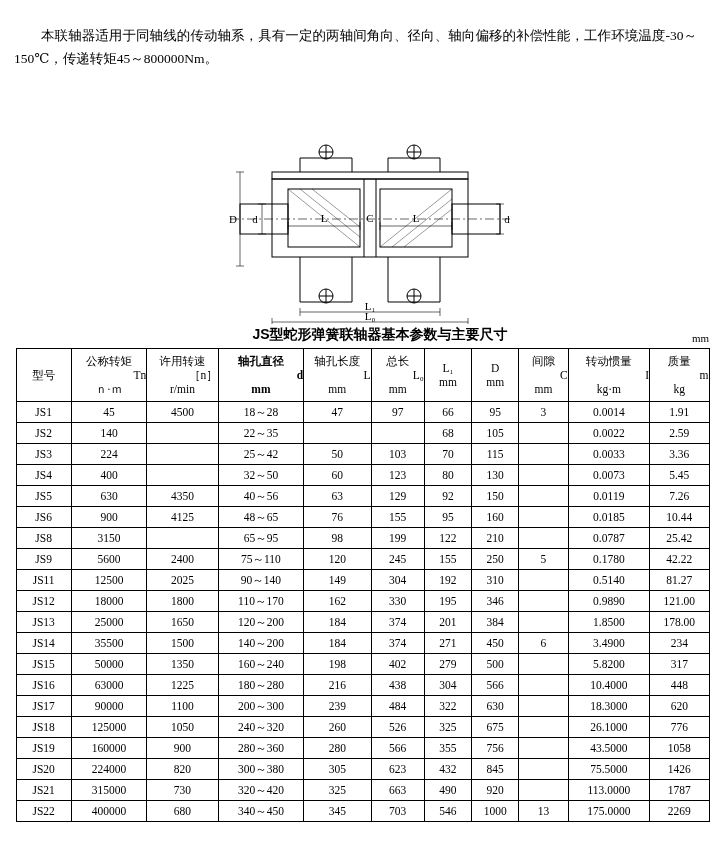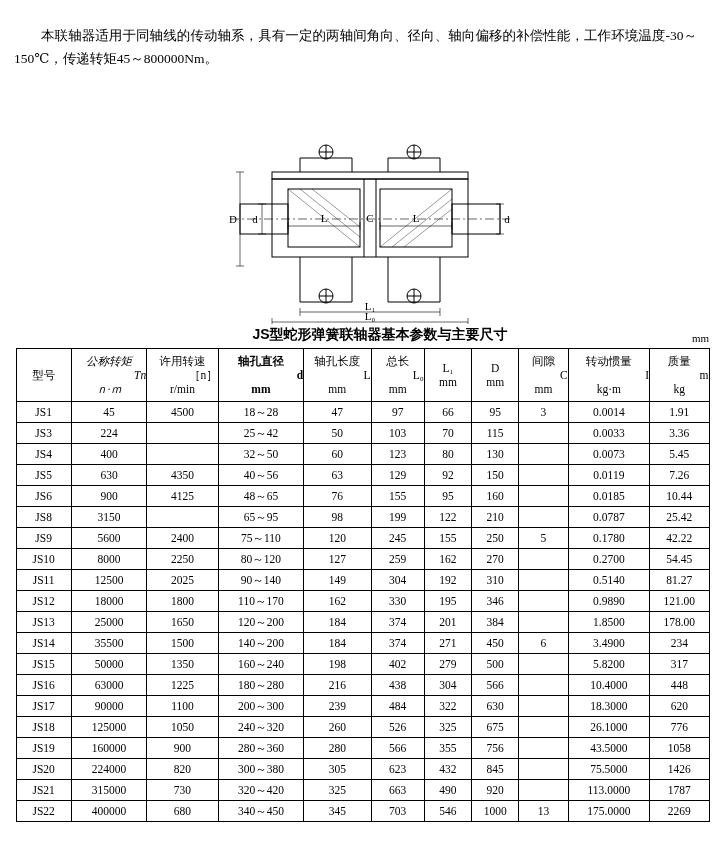--- a/index.html
+++ b/index.html
@@ -170,21 +170,21 @@
     <div class="table-title">JS型蛇形弹簧联轴器基本参数与主要尺寸</div>
     <span class="unit-mm" style="top:6px;">mm</span>
   </div>
 
   <table class="spec">
     <thead>
       <tr>
         <th style="width:54px;">
           <span class="hd-line1">型号</span>
         </th>
-        <th style="width:74px;font-style:italic;">
+        <th style="width:74px;">
           <span class="hd-line1">公称转矩</span>
           <span class="hd-line2">Tn</span>
           <span class="hd-line3">ｎ·ｍ</span>
         </th>
         <th style="width:70px;">
           <span class="hd-line1">许用转速</span>
           <span class="hd-line2">［n］</span>
           <span class="hd-line3">r/min</span>
         </th>
         <th style="width:84px;font-weight:bold;">
@@ -235,20 +235,33 @@
           <td>18～28</td>
           <td>47</td>
           <td>97</td>
           <td>66</td>
           <td>95</td>
           <td>3</td>
           <td>0.0014</td>
           <td>1.91</td>
         </tr>
         <tr>
+          <td>JS2</td>
+          <td>140</td>
+          <td></td>
+          <td>22～35</td>
+          <td></td>
+          <td></td>
+          <td>68</td>
+          <td>105</td>
+          <td></td>
+          <td>0.0022</td>
+          <td>2.59</td>
+        </tr>
+        <tr>
           <td>JS3</td>
           <td>224</td>
           <td></td>
           <td>25～42</td>
           <td>50</td>
           <td>103</td>
           <td>70</td>
           <td>115</td>
           <td></td>
           <td>0.0033</td>
@@ -313,33 +326,20 @@
           <td>75～110</td>
           <td>120</td>
           <td>245</td>
           <td>155</td>
           <td>250</td>
           <td>5</td>
           <td>0.1780</td>
           <td>42.22</td>
         </tr>
         <tr>
-          <td>JS10</td>
-          <td>8000</td>
-          <td>2250</td>
-          <td>80～120</td>
-          <td>127</td>
-          <td>259</td>
-          <td>162</td>
-          <td>270</td>
-          <td></td>
-          <td>0.2700</td>
-          <td>54.45</td>
-        </tr>
-        <tr>
           <td>JS11</td>
           <td>12500</td>
           <td>2025</td>
           <td>90～140</td>
           <td>149</td>
           <td>304</td>
           <td>192</td>
           <td>310</td>
           <td></td>
           <td>0.5140</td>

